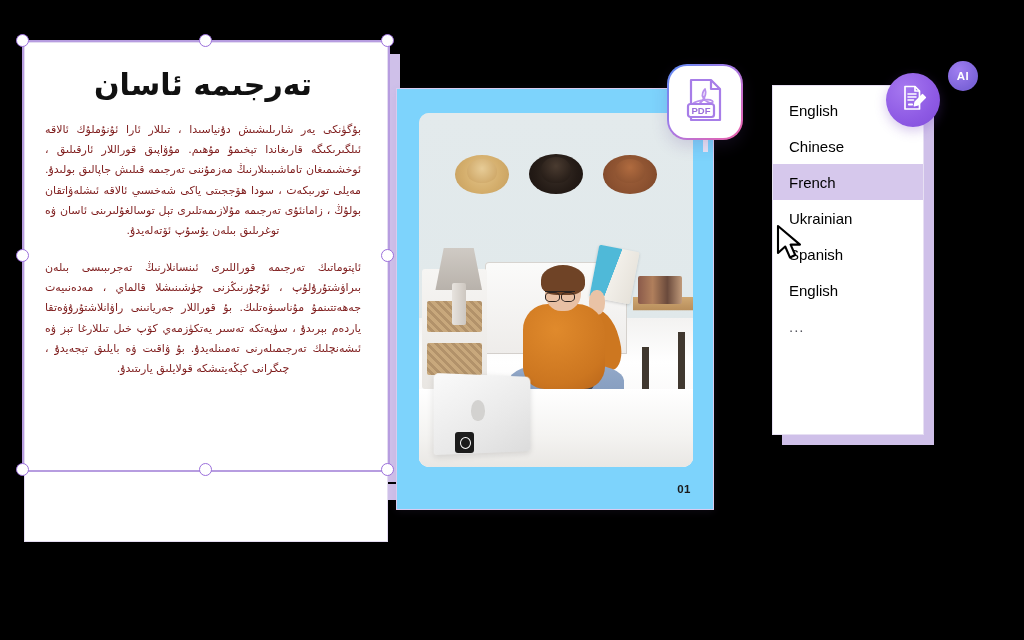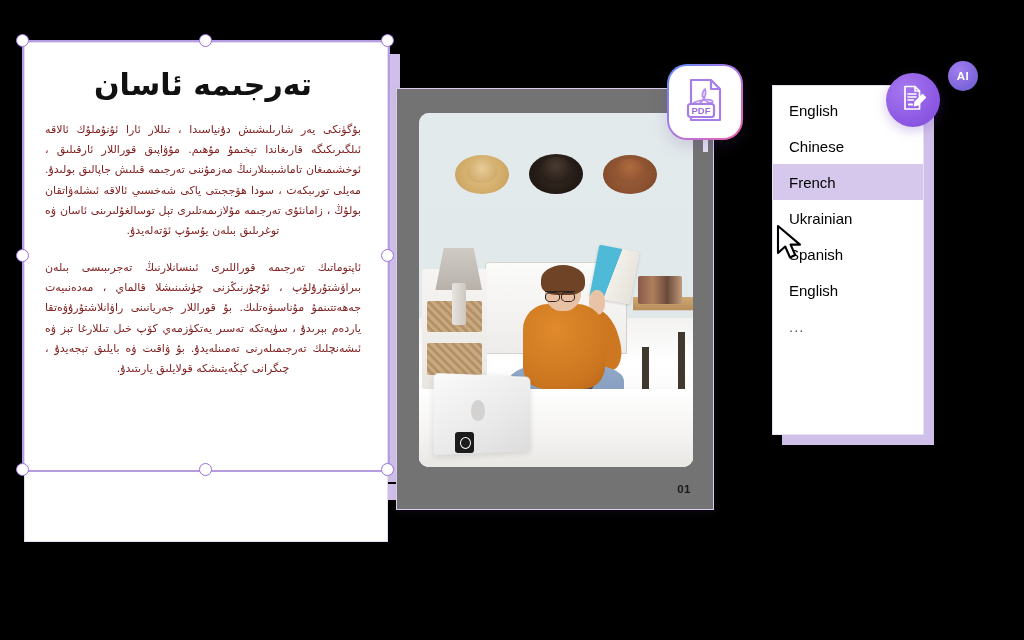--- a/index.html
+++ b/index.html
@@ -103,21 +103,21 @@
   .img-card-wrap {
     position: absolute;
     left: 396px;
     top: 88px;
     width: 318px;
     height: 422px;
   }
   .img-card {
     position: absolute;
     inset: 0;
-    background: #737373;
+    background: #7dd3fc;
     border: 1px solid #d9cbef;
     box-shadow: 0 2px 8px rgba(120,90,170,0.10);
   }
   .photo {
     position: absolute;
     left: 22px;
     top: 24px;
     width: 274px;
     height: 354px;
     border-radius: 10px;

